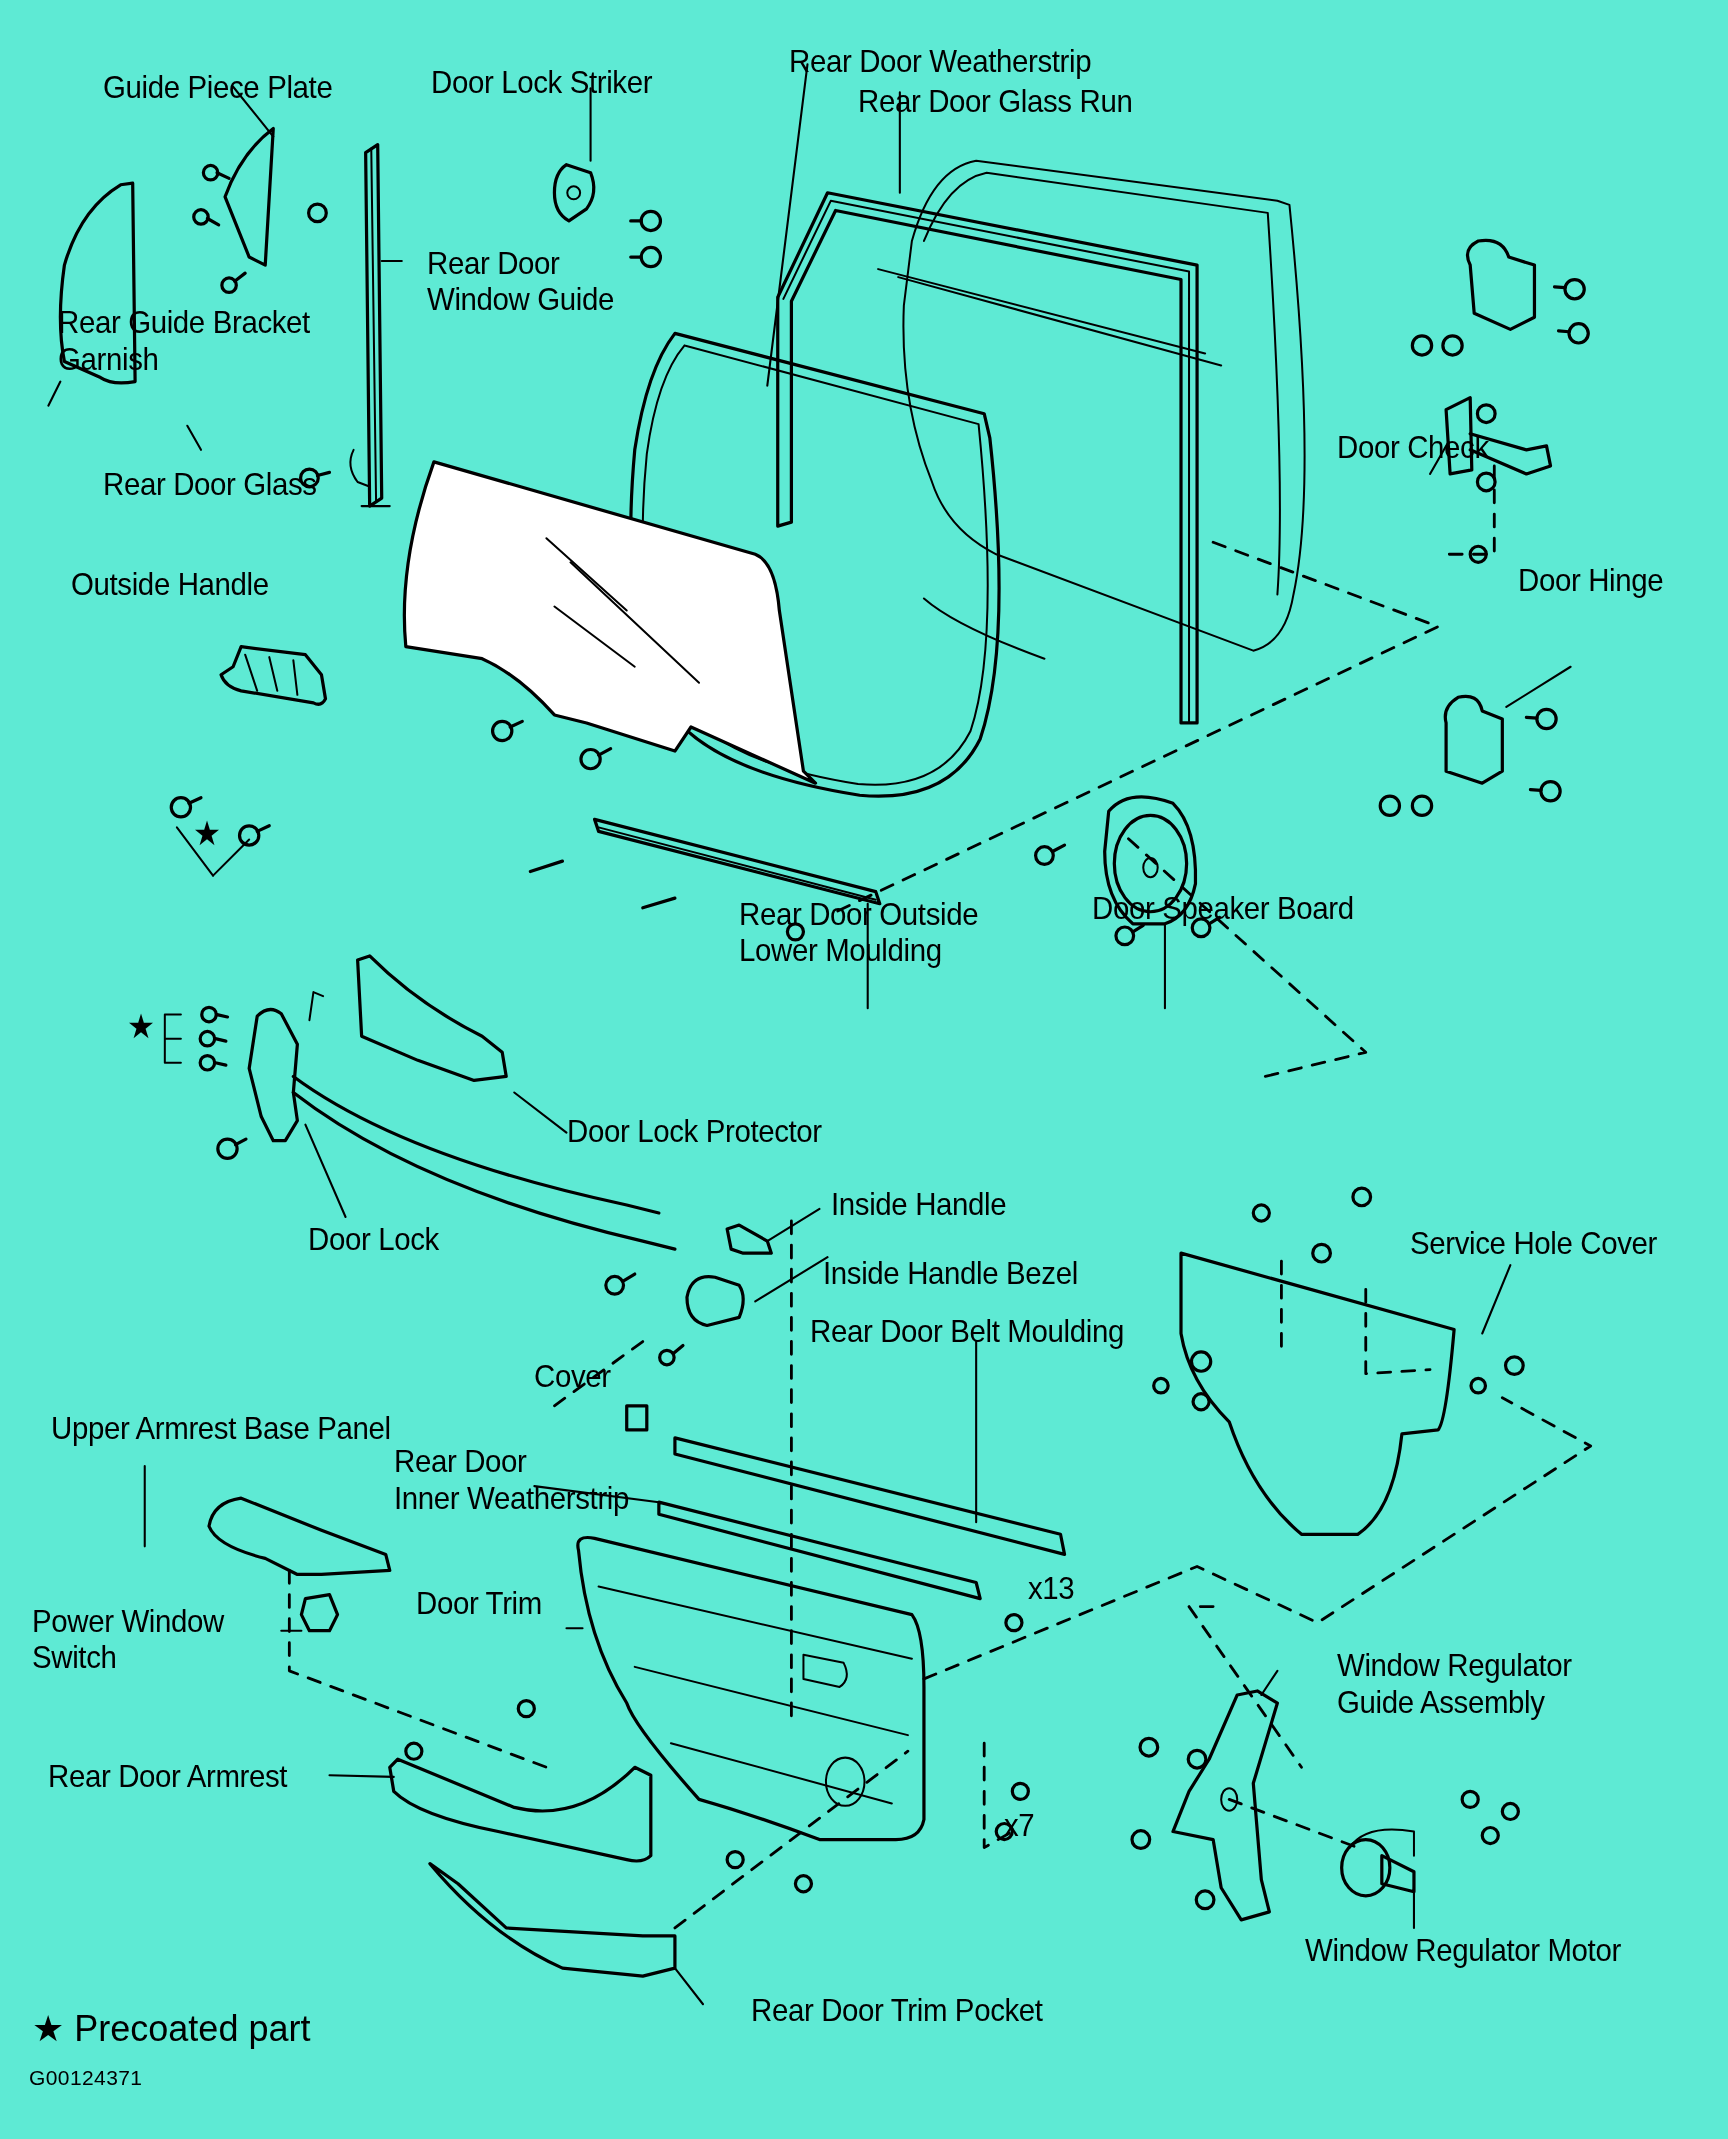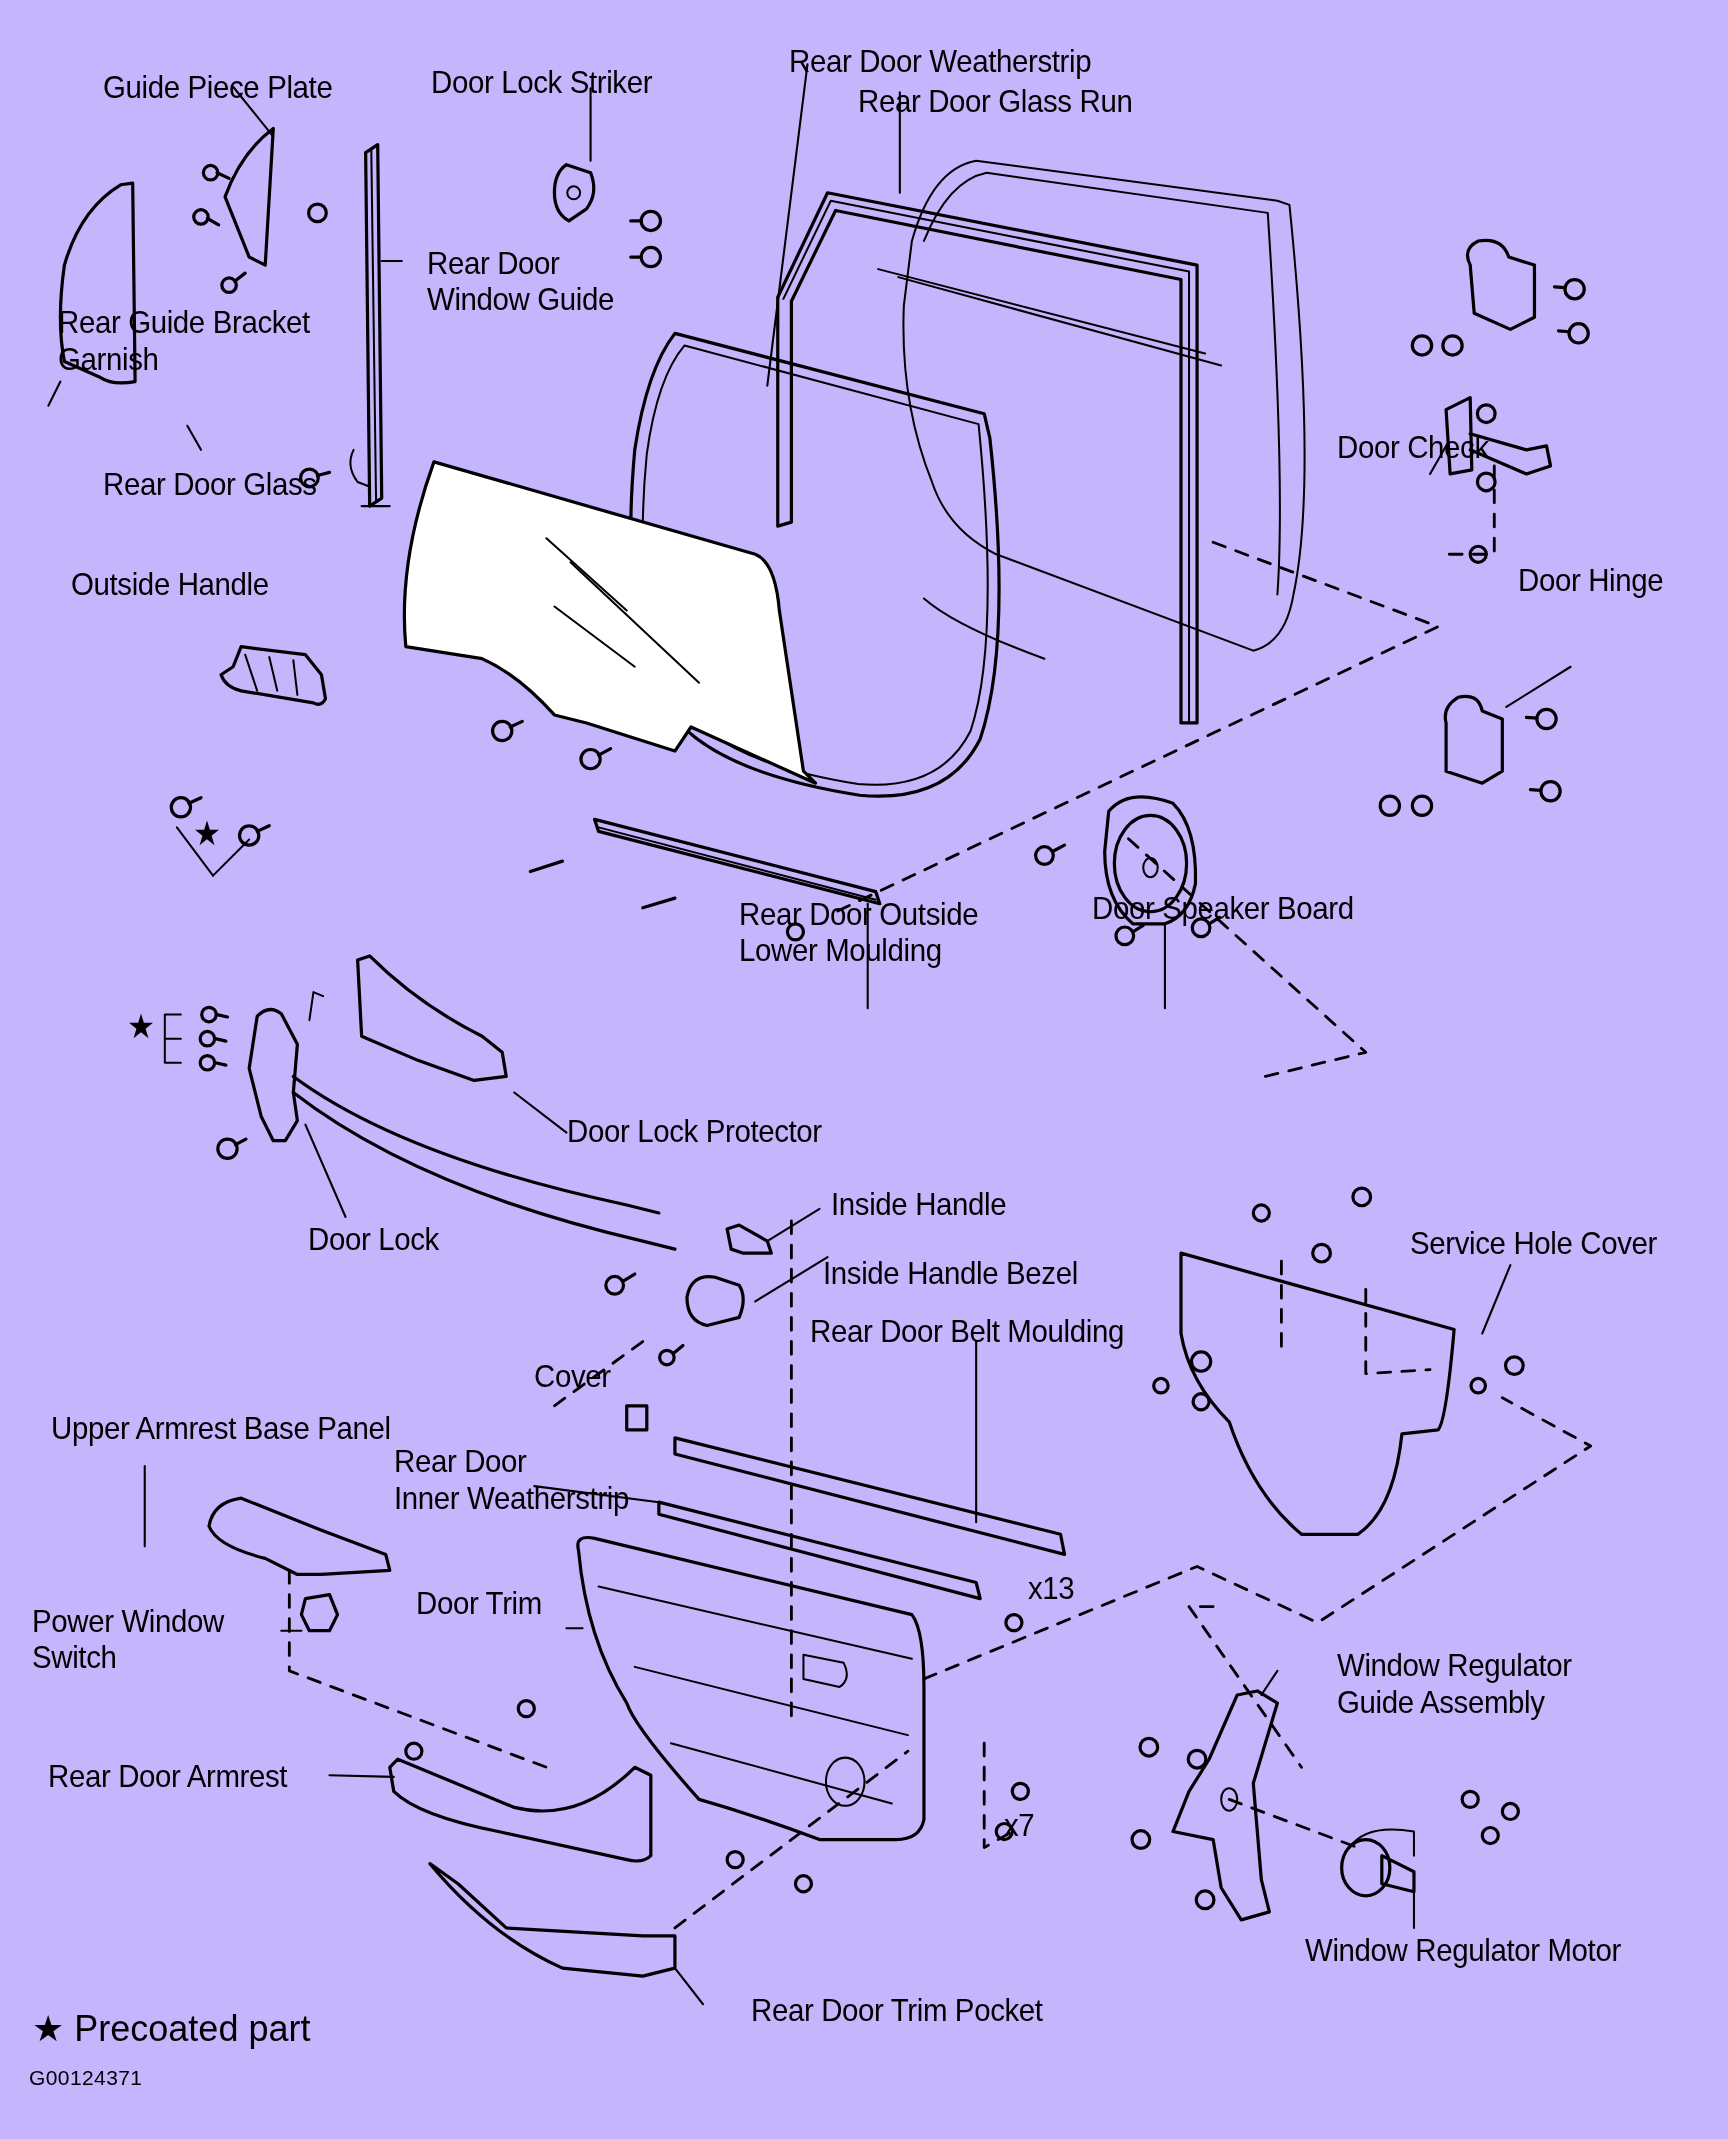--- a/index.html
+++ b/index.html
@@ -1,20 +1,20 @@
 <!DOCTYPE html>
 <html style="font-size:13px"><head>
 <meta charset="utf-8">
 <style>
   html, body { margin: 0; padding: 0; background: #ffffff; }
   #canvas {
     position: relative;
     width: 1729px;
     height: 2140px;
-    background: #c4b5fd;
+    background: #5eead4;
     overflow: hidden;
     font-family: "Liberation Sans", "DejaVu Sans", sans-serif;
     color: #000000;
   }
   #art { position: absolute; left: 0; top: 0; width: 1729px; height: 2140px; }
   #art path, #art line, #art polyline, #art polygon, #art circle, #art ellipse, #art rect {
     fill: none; stroke: #000; stroke-width: 4; stroke-linecap: round; stroke-linejoin: round;
   }
   #art .thin { stroke-width: 2.5; }
   #art .dash { stroke-dasharray: 16 14; stroke-width: 3.5; }

